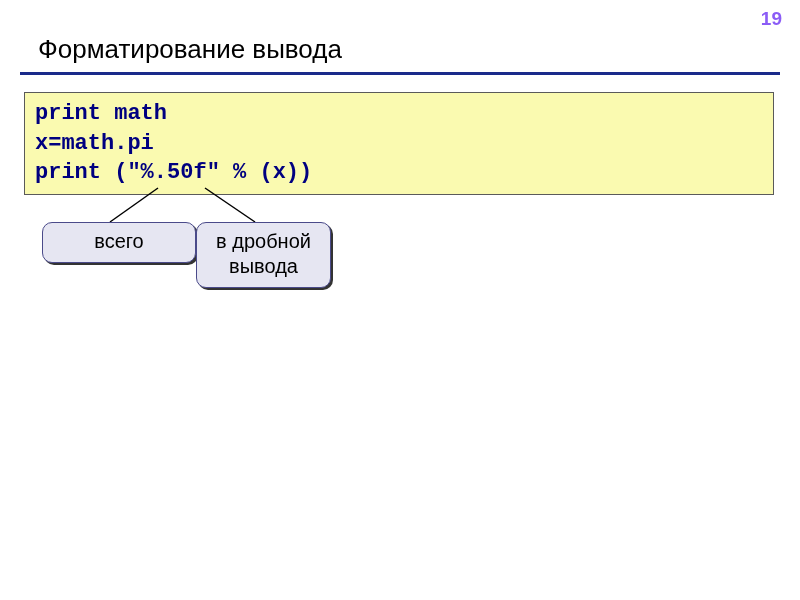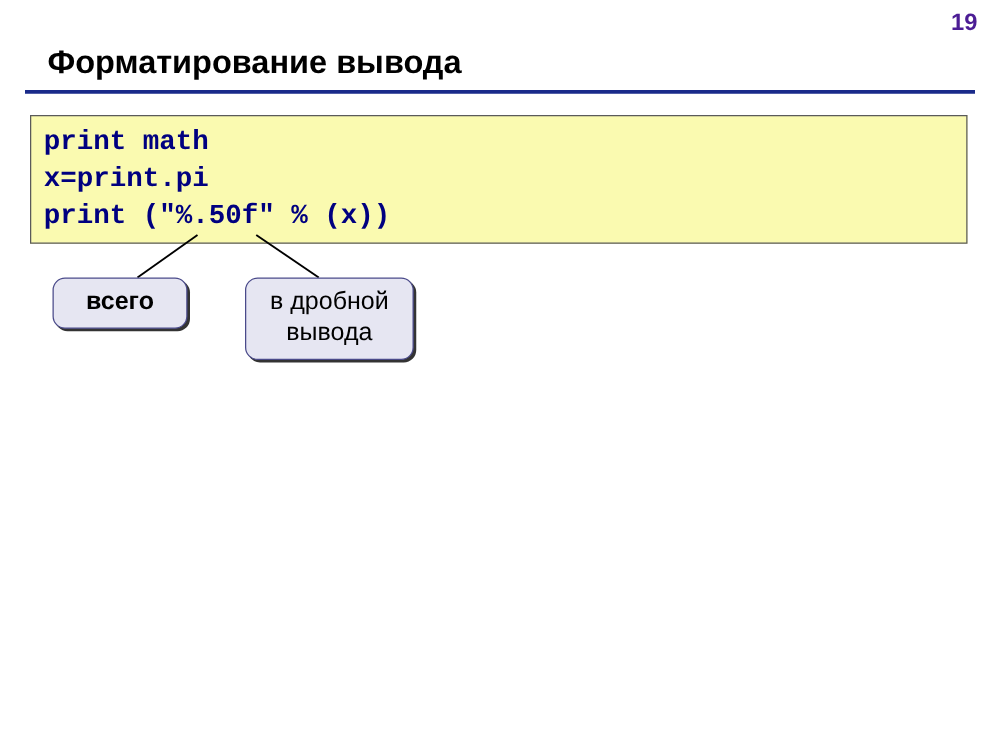--- a/index.html
+++ b/index.html
@@ -10,28 +10,28 @@
     font-family: Arial, Helvetica, sans-serif;
     position: relative;
     overflow: hidden;
   }
   .page-number {
     position: absolute;
     top: 8px;
     right: 18px;
     font-weight: bold;
     font-size: 19px;
-    color: #4c1d95;
+    color: #8b5cf6;
     text-align: right;
   }
   .title {
     position: absolute;
     top: 34px;
     left: 38px;
-    font-weight: bold;
+    font-weight: normal;
     font-size: 26px;
     color: #000;
   }
   .title-underline {
     position: absolute;
     top: 72px;
     left: 20px;
     width: 760px;
     height: 3px;
     background: #1a2a8a;
@@ -59,39 +59,38 @@
     box-shadow: 2px 2px 0 #333;
     padding: 6px 14px 8px 14px;
     text-align: center;
     font-size: 20px;
     color: #000;
     line-height: 1.25;
   }
   .callout-1 {
     top: 222px;
     left: 42px;
-    width: 108px;
-    font-weight: bold;
+    width: 154px;
   }
   .callout-2 {
     top: 222px;
     left: 196px;
     width: 135px;
   }
 </style>
 </head>
 <body>
 
 <div class="page-number">19</div>
 
 <div class="title">Форматирование вывода</div>
 <div class="title-underline"></div>
 
 <div class="code-block"><span>print math</span>
-<span>x=print.pi</span>
+<span>x=math.pi</span>
 <span>print ("%.50f" % (x))</span></div>
 
 <svg width="800" height="600" style="position:absolute;top:0;left:0;pointer-events:none">
   <line x1="158" y1="188" x2="110" y2="222" stroke="#000" stroke-width="1.5"></line>
   <line x1="205" y1="188" x2="255" y2="222" stroke="#000" stroke-width="1.5"></line>
 </svg>
 
 <div class="callout callout-1">
   <div>всего</div>
 </div>

